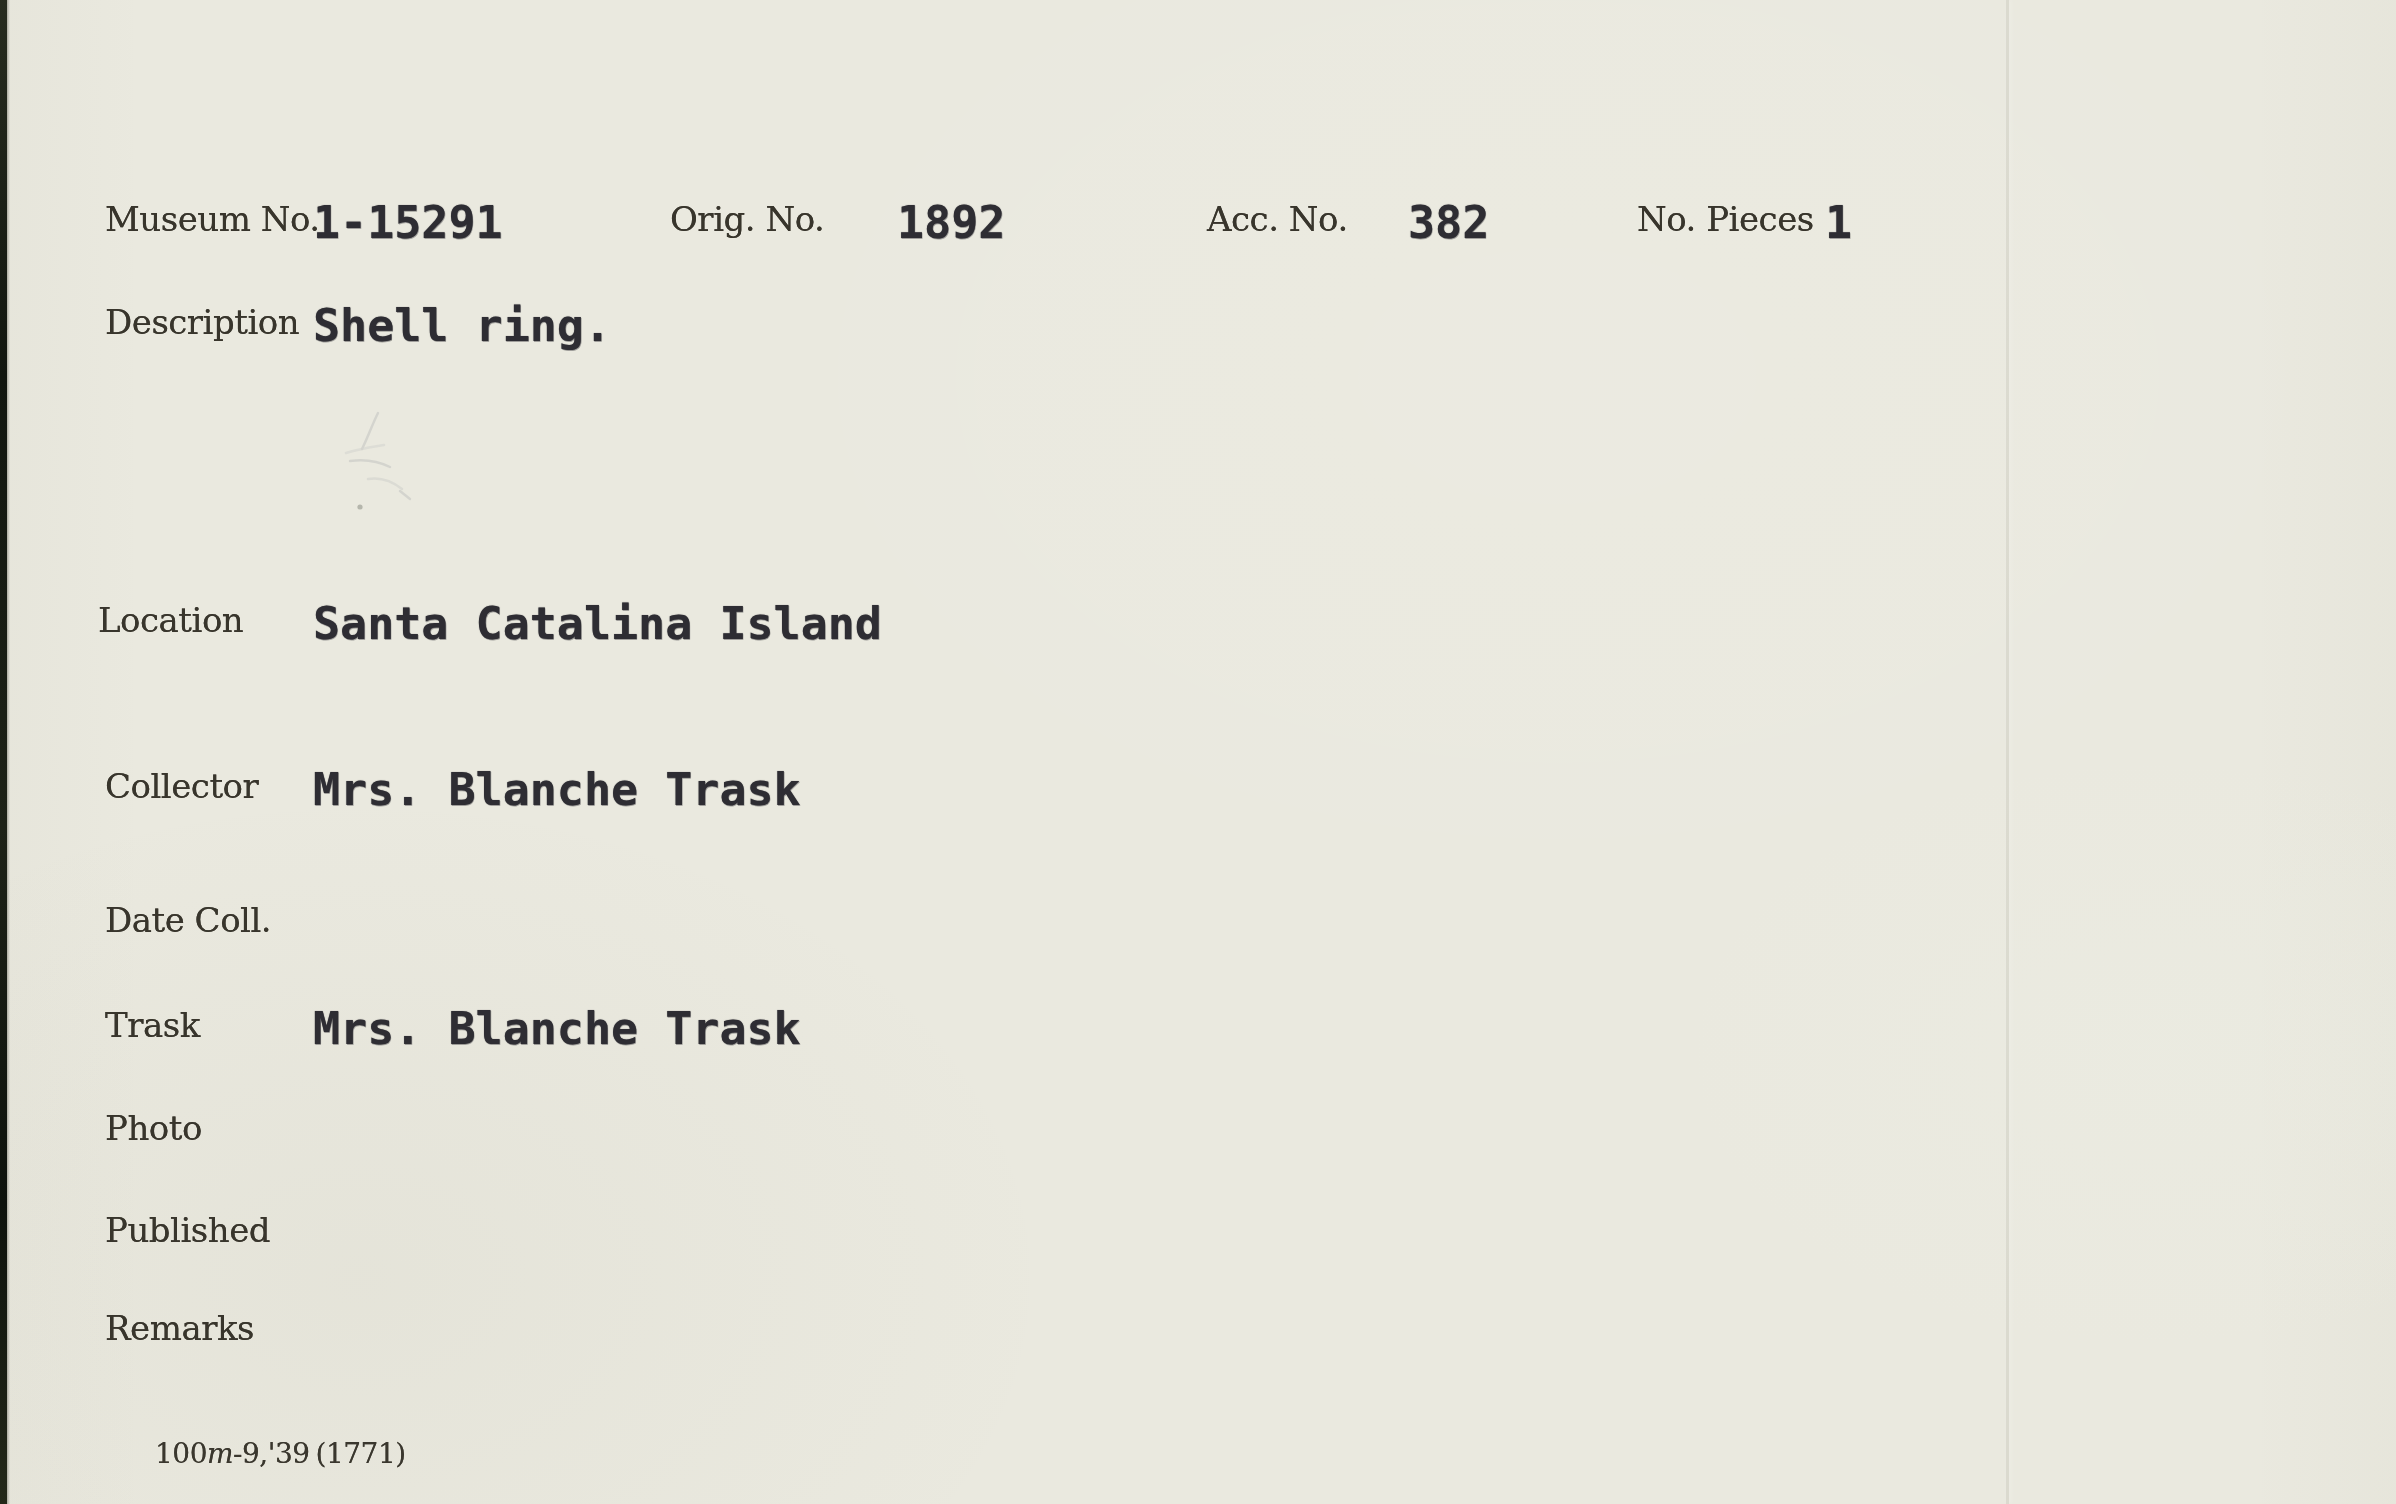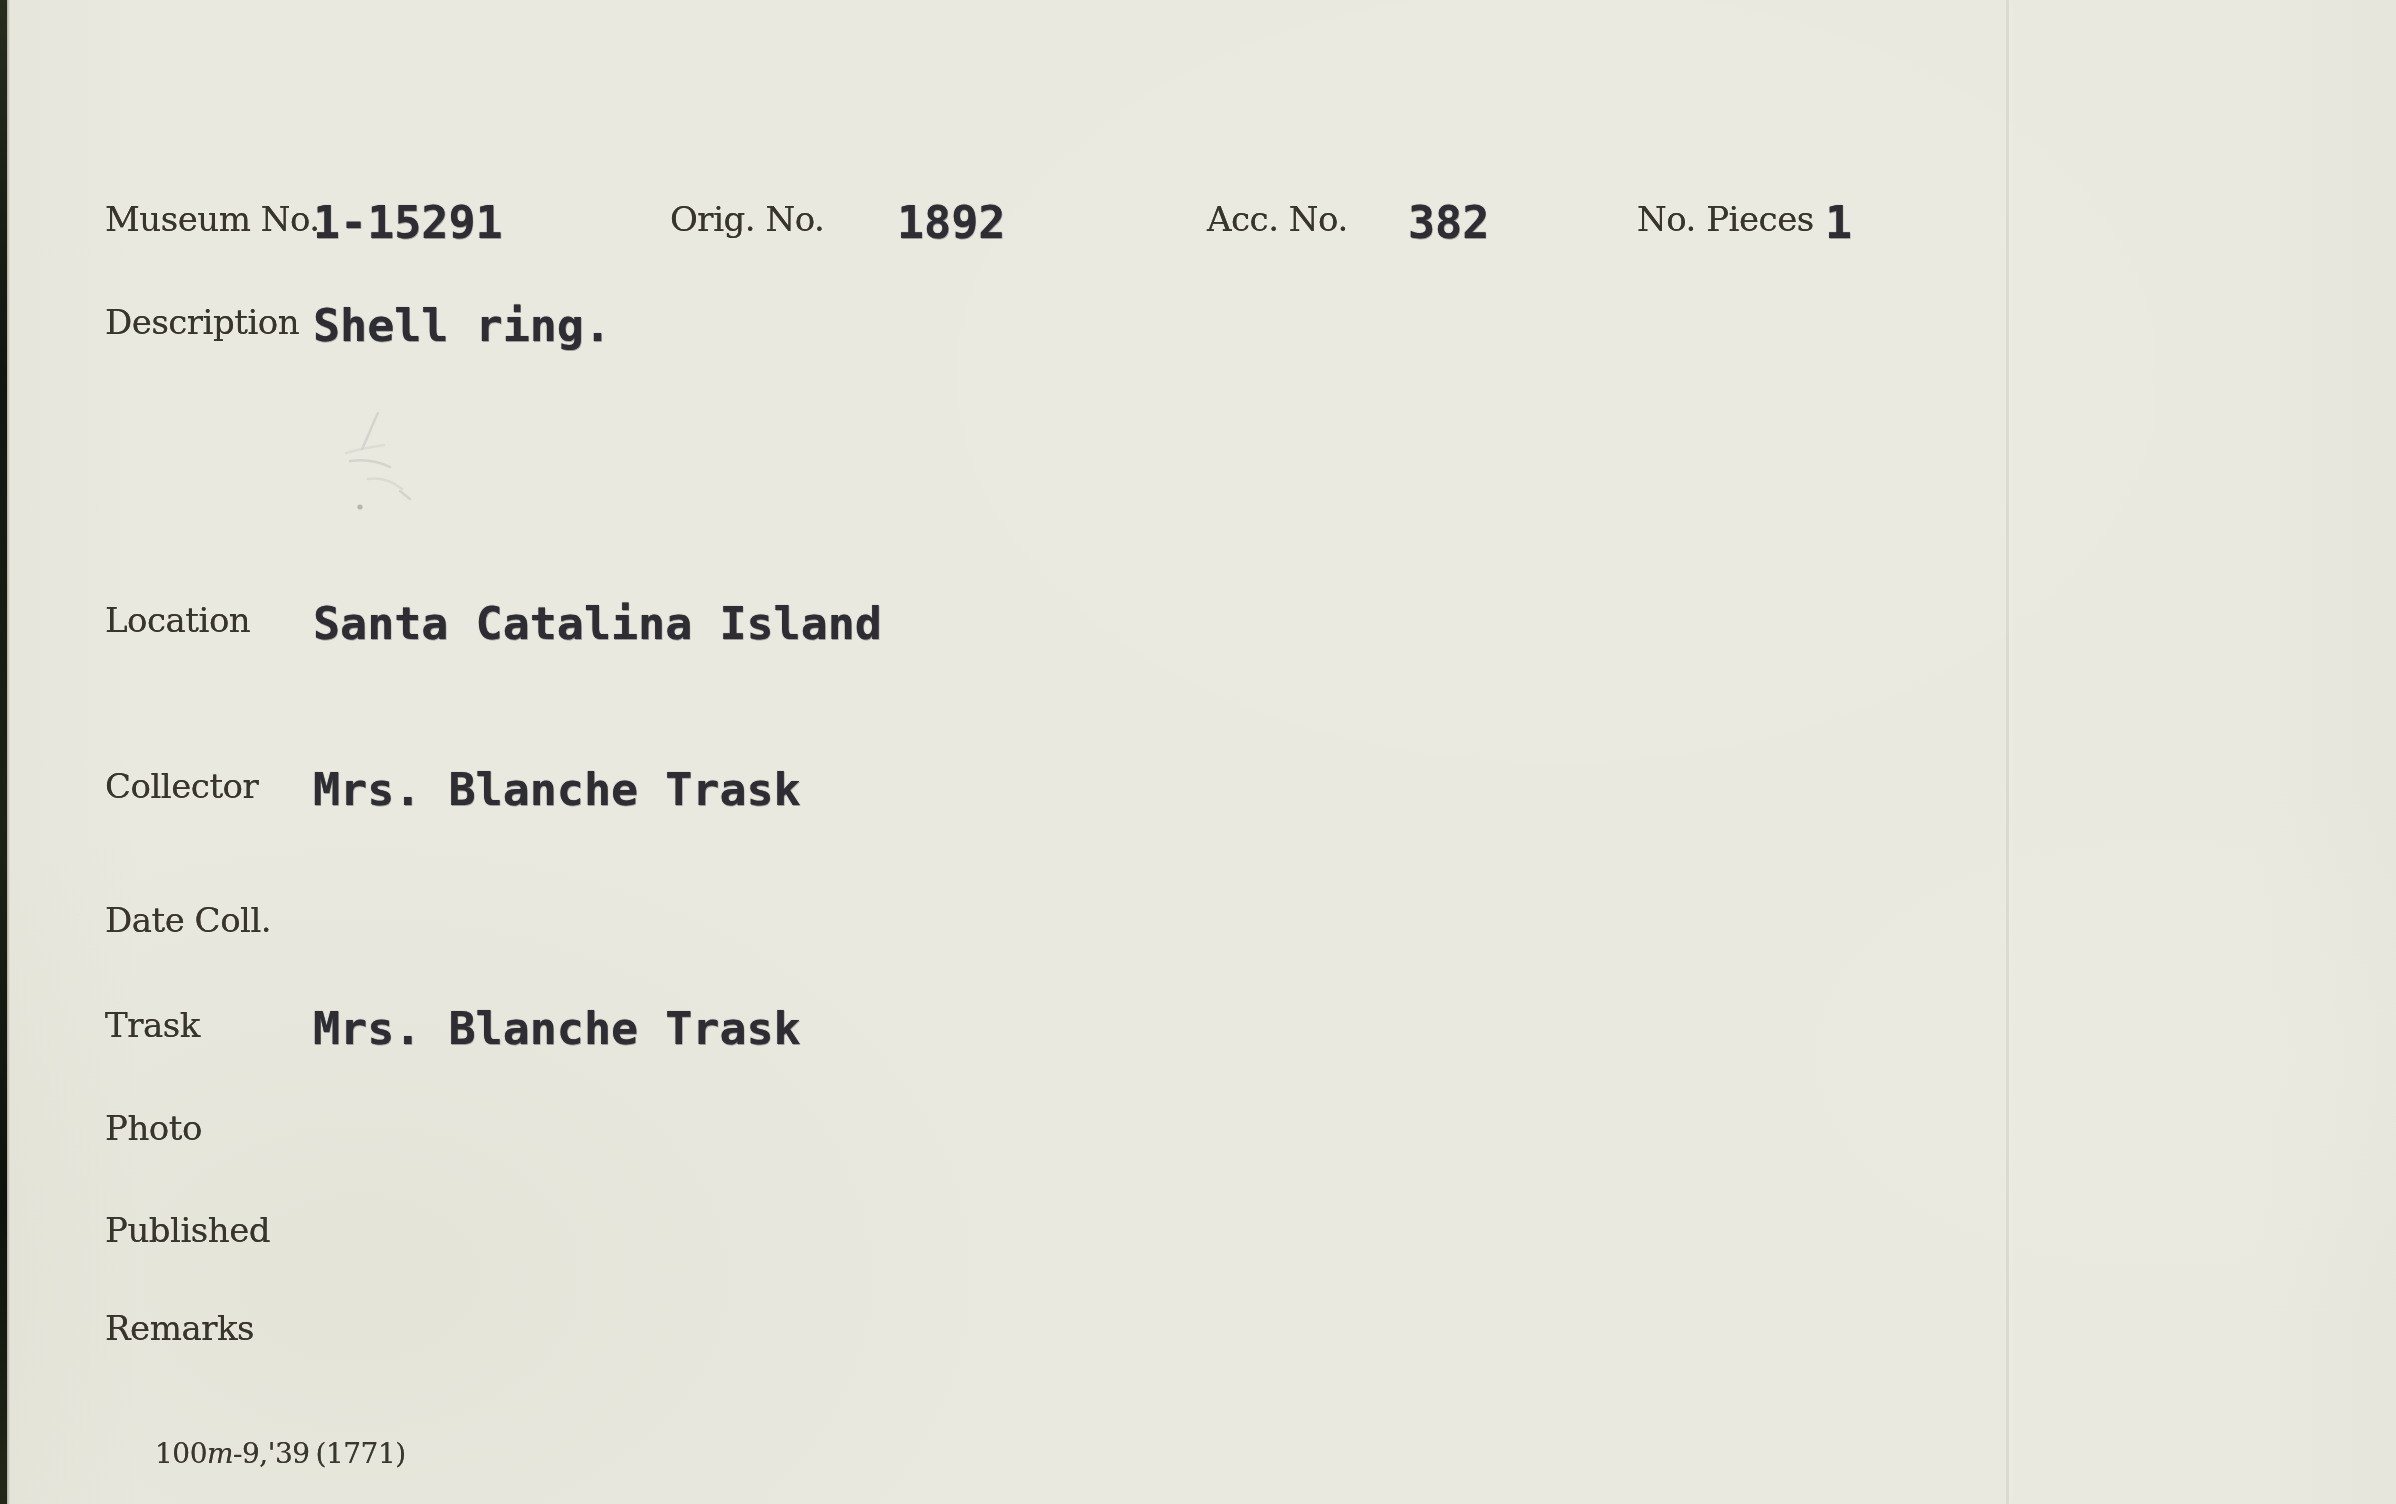--- a/index.html
+++ b/index.html
@@ -122,21 +122,21 @@
     <span class="lbl" style="left:1637px">No. Pieces</span>
     <span class="val" style="left:1825px">1</span>
   </div>
 
   <div class="row" style="top:299px">
     <span class="lbl" style="left:105px">Description</span>
     <span class="val" style="left:313px">Shell ring.</span>
   </div>
 
   <div class="row" style="top:597px">
-    <span class="lbl" style="left:105px">Location</span>
+    <span class="lbl" style="left:98px">Location</span>
     <span class="val" style="left:313px">Santa Catalina Island</span>
   </div>
 
   <div class="row" style="top:763px">
     <span class="lbl" style="left:105px">Collector</span>
     <span class="val" style="left:313px">Mrs. Blanche Trask</span>
   </div>
 
   <div class="row" style="top:897px">
     <span class="lbl" style="left:105px">Date Coll.</span>

